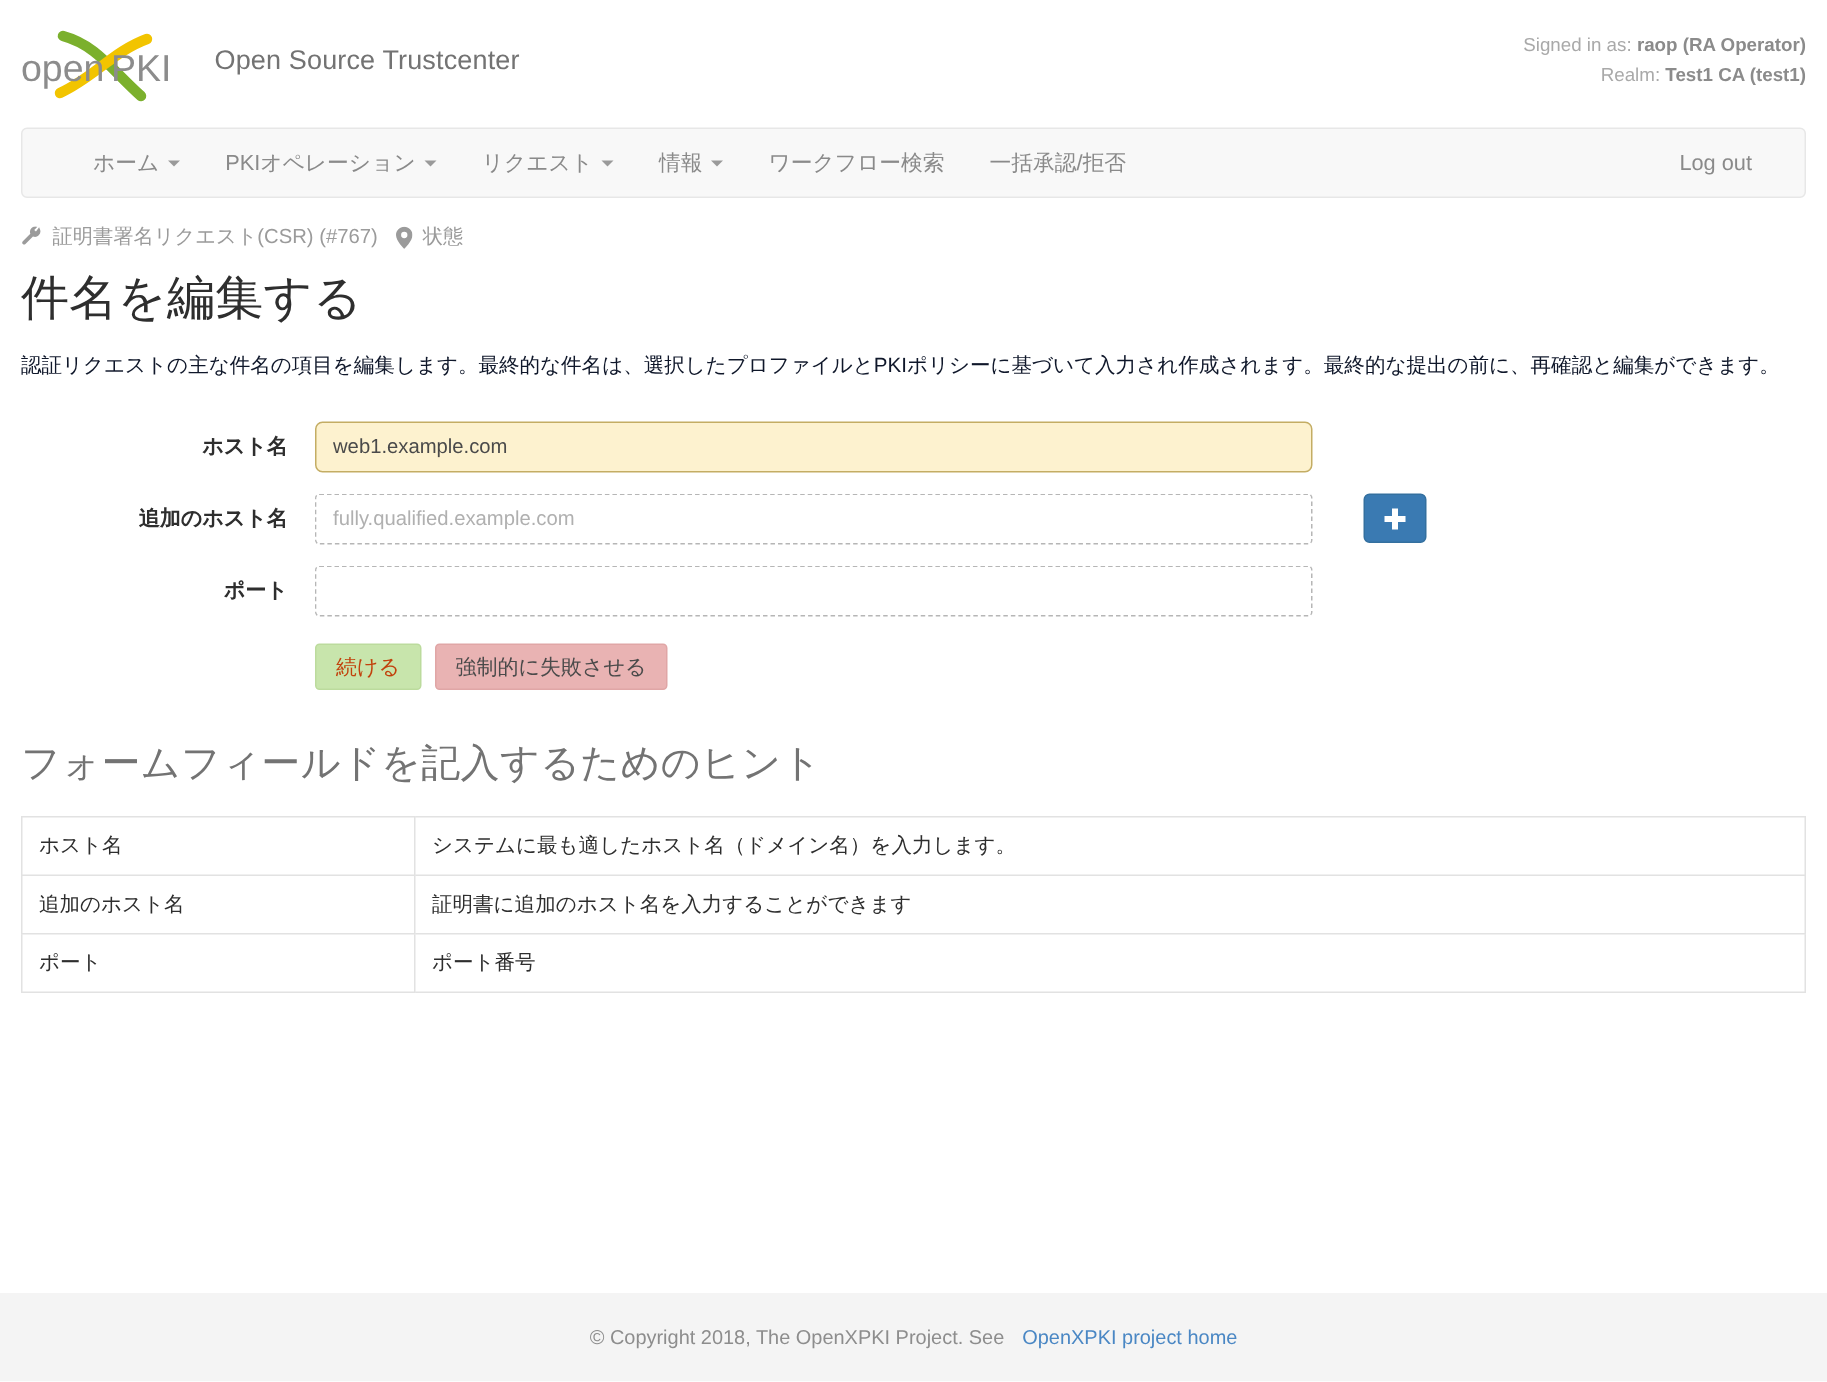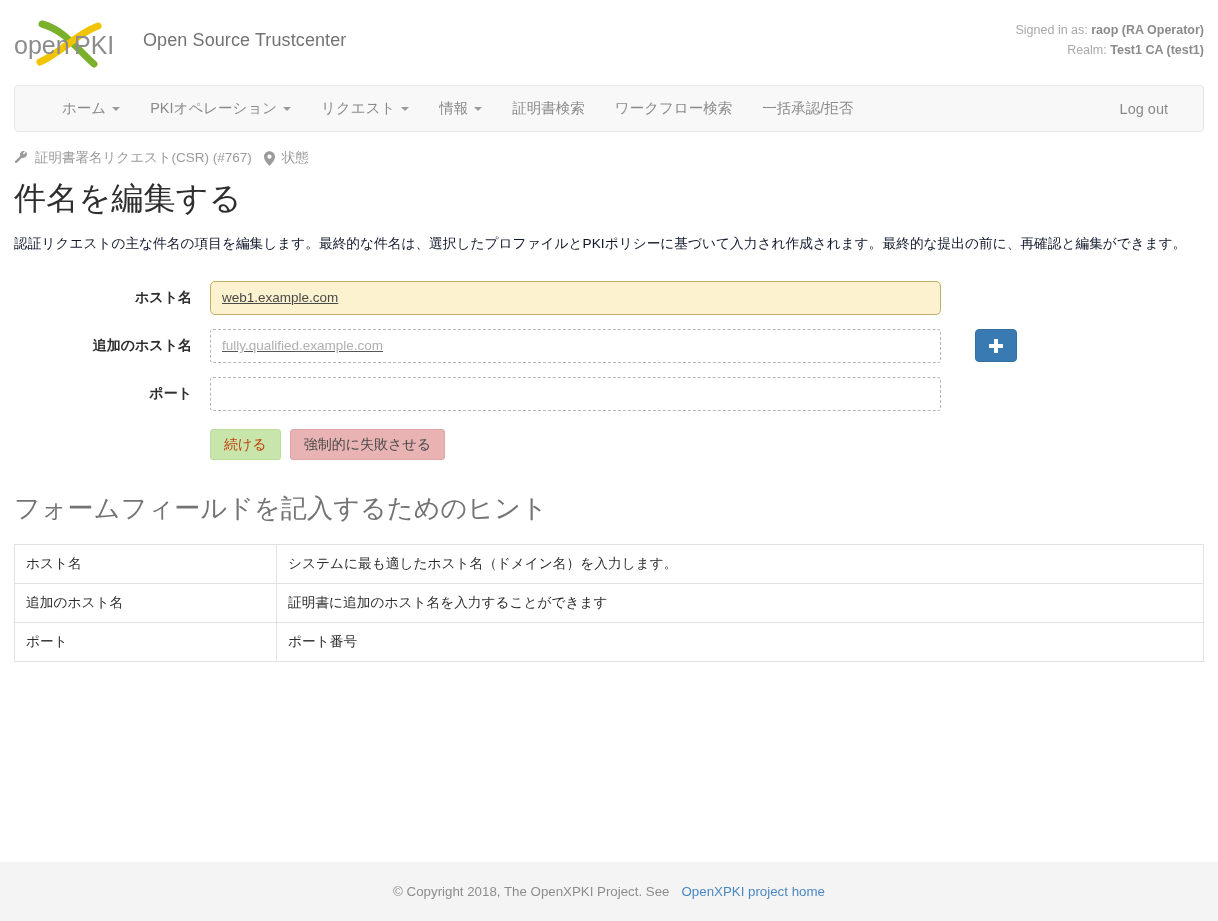--- a/index.html
+++ b/index.html
@@ -151,31 +151,30 @@
     text-align: right;
     padding-right: 18px;
     font-size: 14px;
     font-weight: bold;
     color: #2e2e2e;
     flex: 0 0 auto;
   }
   .field-wrap { display: flex; align-items: center; }
 
   .text-input {
-    width: 731px;
+    width: 665px;
     height: 34px;
     font-size: 13.5px;
     font-family: "Liberation Sans", "DejaVu Sans", sans-serif;
     padding: 4px 11px;
     color: #555555;
     background: #ffffff;
     border: 1px dashed #b6b6b6;
     border-radius: 3px;
     outline: none;
-    text-decoration: underline;
   }
   .text-input::placeholder { color: #b0b0b0; }
   .text-input.filled {
     background: #fdf2cf;
     border: 1px solid #c4ad64;
     border-radius: 5px;
     color: #4a4a4a;
   }
 
   .btn-add {
@@ -316,23 +315,20 @@
       <a class="nav-item">
         <span>リクエスト</span>
         <span class="caret"></span>
       </a>
 
       <a class="nav-item">
         <span>情報</span>
         <span class="caret"></span>
       </a>
 
-      <a class="nav-item">
-        <span>証明書検索</span>
-      </a>
 
       <a class="nav-item">
         <span>ワークフロー検索</span>
       </a>
 
       <a class="nav-item">
         <span>一括承認/拒否</span>
       </a>
     </div>
 

